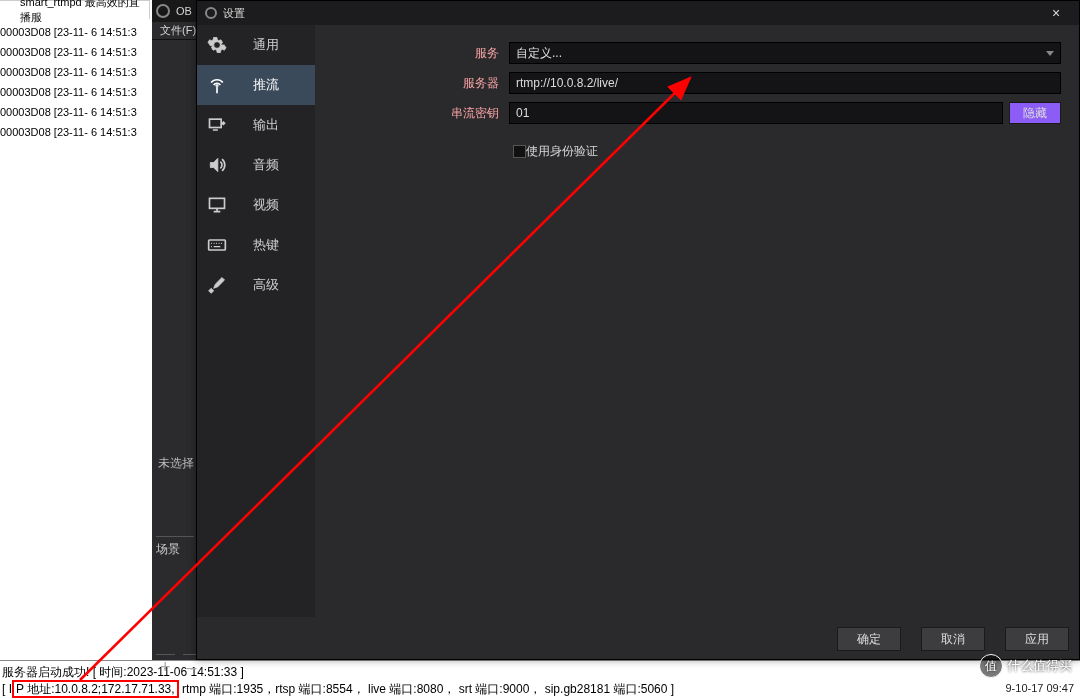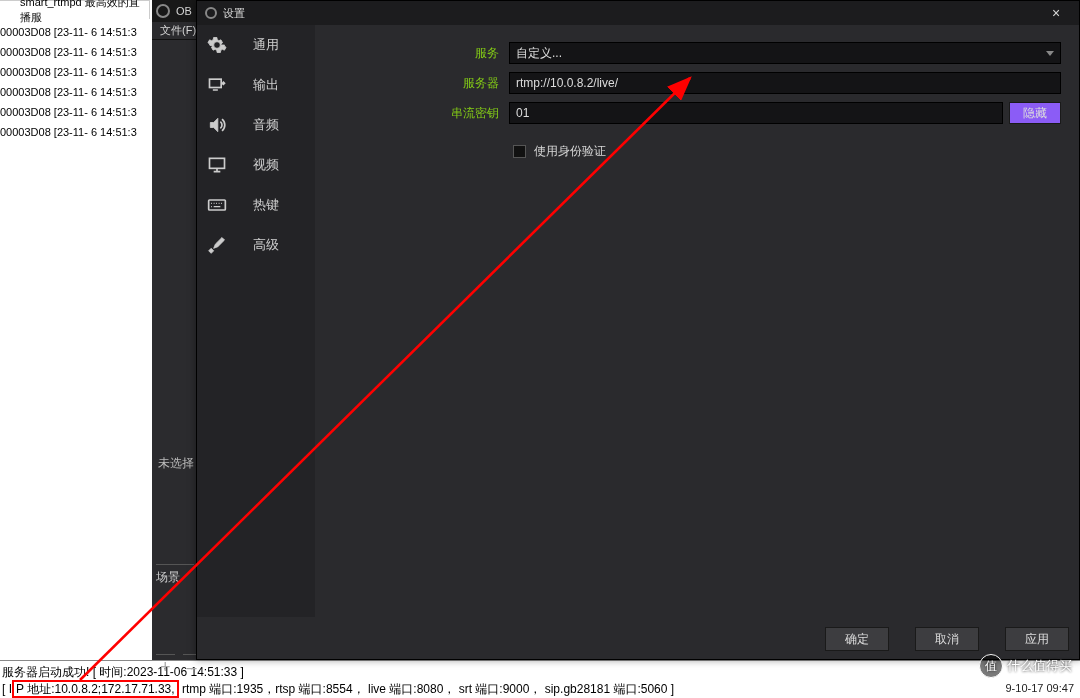--- a/index.html
+++ b/index.html
@@ -11,46 +11,46 @@
   .bg-logs div { white-space: nowrap; overflow:hidden; }
   .bg-bottom { position: absolute; bottom: 0; left: 0; right: 0; height: 38px; background: #fff; font-size: 12px; padding: 4px 2px; line-height: 15px; color:#000; border-top:1px solid #888;}
   .ip-box { border: 2px solid #f00; padding: 0 2px; display:inline-block; line-height:14px;}
 
   
   .obs-main { position: absolute; top: 0; left: 152px; right: 0; height: 660px; background: #2b2b2e; color: #d5d5d5; }
   .obs-titlebar { height: 22px; background: #181818; display:flex; align-items:center; padding-left:4px; font-size:11px; }
   .obs-menubar { height: 18px; background: #2b2b2e; display:flex; align-items:center; padding-left:8px; font-size:11px; border-bottom:1px solid #111;}
   .obs-body { position:absolute; top:40px; bottom:0; left:0; right:0; }
   .obs-preview { position:absolute; top:415px; left:6px; right:6px; height:24px; font-size:12px; color:#bbb; }
-  .obs-scenes-label { position:absolute; top:524px; left:4px; font-size:12px; color:#ccc; border-top:1px solid #555; padding-top:4px; width:38px;}
+  .obs-scenes-label { position:absolute; top:496px; left:4px; font-size:12px; color:#ccc; border-top:1px solid #555; padding-top:4px; width:38px;}
   .obs-scenes-add { position:absolute; top:614px; left:4px; font-size:18px; color:#aaa; display:flex; gap:8px;}
   .obs-scenes-add span{border-top:1px solid #555; padding:2px 4px;}
 
   
   .dlg { position: absolute; top: 0; left: 196px; width: 884px; height: 660px; background: #2a2a2d; color: #d8d8d8; border: 1px solid #000; box-shadow: 0 0 8px rgba(0,0,0,0.4); }
   .dlg-titlebar { height: 24px; background: #1c1c1e; display:flex; align-items:center; justify-content:space-between; padding:8px 8px; font-size:11px; }
   .dlg-close { width:30px; text-align:center; cursor:pointer; font-size:14px;}
   .dlg-body { position:absolute; top:24px; bottom:42px; left:0; right:0; display:flex; }
   .dlg-sidebar { width: 118px; background: #232326; display:flex; flex-direction:column; }
   .side-item { display:flex; align-items:center; height:40px; padding-left:10px; font-size:13px; gap:26px; cursor:pointer; color:#d0d0d0;}
   .side-item.active { background: #3a4a5a; color:#fff;}
   .side-icon { width:20px; height:20px; display:flex; align-items:center; justify-content:center; }
   .side-icon svg { width:20px; height:20px; fill:#ccc; stroke:#ccc; }
 
   .dlg-content { flex:1; padding:16px 18px; position:relative; }
   .form-row { display:flex; align-items:center; margin-bottom:6px; height:24px; }
-  .form-label { width:176px; text-align:right; padding-right:10px; font-size:12px; color:#84cc16;}
+  .form-label { width:176px; text-align:right; padding-right:10px; font-size:12px; color:#fca5a5;}
   .form-field { flex:1; height:22px; background:#141416; border:1px solid #000; color:#ddd; font-size:12px; padding:0 6px; display:flex; align-items:center; font-family: Consolas, monospace; }
   .form-select { justify-content:space-between; font-family:inherit;}
   .form-select::after { content:""; width:0;height:0;border-left:4px solid transparent;border-right:4px solid transparent;border-top:5px solid #888;}
   .form-btn-small { width:52px; height:22px; margin-left:6px; background:#8b5cf6; border:1px solid #1a1a1a; color:#ddd; font-size:12px; display:flex; align-items:center; justify-content:center; cursor:pointer;}
-  .chk-row { margin-left:180px; margin-top:18px; display:flex; align-items:center; gap:8px; font-size:12px;}
+  .chk-row { margin-left:180px; margin-top:18px; display:flex; align-items:center; font-size:12px;}
   .chk-box { width:13px; height:13px; background:#111; border:1px solid #555;}
 
-  .dlg-footer { position:absolute; bottom:8px; right:10px; display:flex; gap:26px; }
+  .dlg-footer { position:absolute; bottom:8px; right:10px; display:flex; gap:20px; }
   .dlg-btn { min-width:64px; height:24px; background:#3d3d40; border:1px solid #1a1a1a; color:#ddd; font-size:12px; display:flex; align-items:center; justify-content:center; cursor:pointer;}
 
   
   .arrow-svg { position:absolute; top:0; left:0; width:1080px; height:698px; pointer-events:none; }
 
   
   .watermark { position:absolute; right:8px; bottom:20px; display:flex; align-items:center; gap:4px; font-size:13px; color:#fff; text-shadow:0 0 3px #000; opacity:0.95;}
   .watermark .circle{ width:24px;height:24px;border-radius:50%;background:rgba(0,0,0,0.55);display:flex;align-items:center;justify-content:center;font-size:12px;color:#fff;border:1px solid #fff;}
   .bg-time { position:absolute; right:6px; bottom:4px; font-size:11px; color:#222;}
 </style>
@@ -105,20 +105,29 @@
 
   <div class="dlg-body">
     <div class="dlg-sidebar">
       <div class="side-item">
         <span class="side-icon">
             <svg viewBox="0 0 24 24">
               <path fill="#ccc" d="M12 8a4 4 0 100 8 4 4 0 000-8zm9 4a7 7 0 01-.1 1.2l2 1.6-2 3.4-2.4-1a7 7 0 01-2 1.2l-.4 2.6h-4l-.4-2.6a7 7 0 01-2-1.2l-2.4 1-2-3.4 2-1.6A7 7 0 013 12a7 7 0 01.1-1.2l-2-1.6 2-3.4 2.4 1a7 7 0 012-1.2L7.9 3h4l.4 2.6a7 7 0 012 1.2l2.4-1 2 3.4-2 1.6c.1.4.1.8.1 1.2z"></path>
             </svg>
           </span>
         <span>通用</span>
+      </div>
+      <div class="side-item active">
+        <span class="side-icon">
+            <svg viewBox="0 0 24 24">
+              <path fill="none" stroke="#fff" stroke-width="2" d="M5 9a9 9 0 0114 0M8 12a5 5 0 018 0M12 14v8"></path>
+              <circle cx="12" cy="13" r="1.5" fill="#fff"></circle>
+            </svg>
+          </span>
+        <span>推流</span>
       </div>
       <div class="side-item">
         <span class="side-icon">
             <svg viewBox="0 0 24 24">
               <rect x="3" y="5" width="14" height="10" fill="none" stroke="#ccc" stroke-width="2"></rect>
               <path stroke="#ccc" stroke-width="2" d="M17 10h4m-2-2l2 2-2 2M7 18h6"></path>
             </svg>
           </span>
         <span>输出</span>
       </div>

